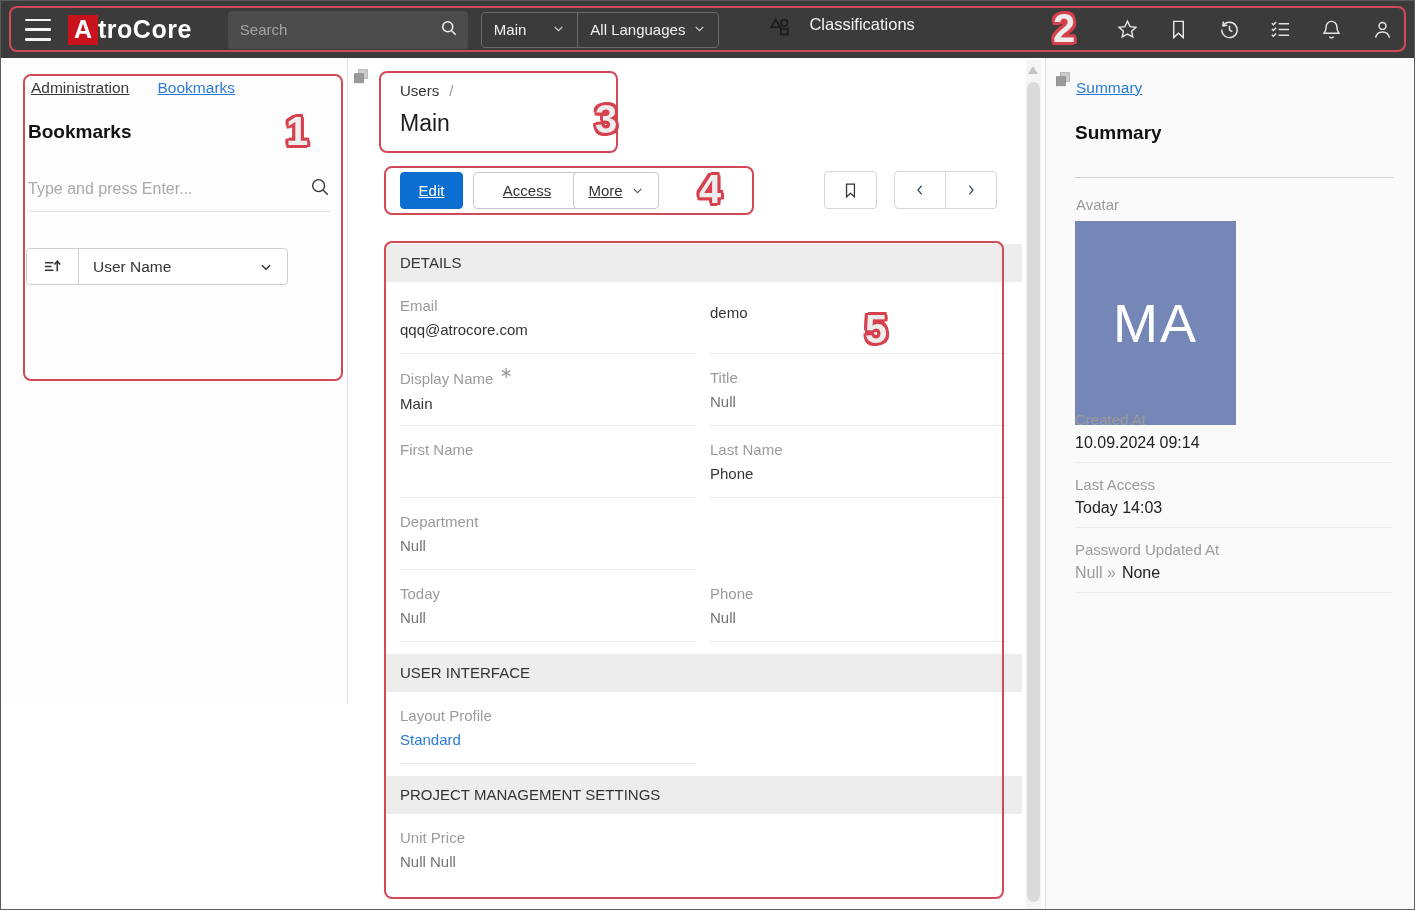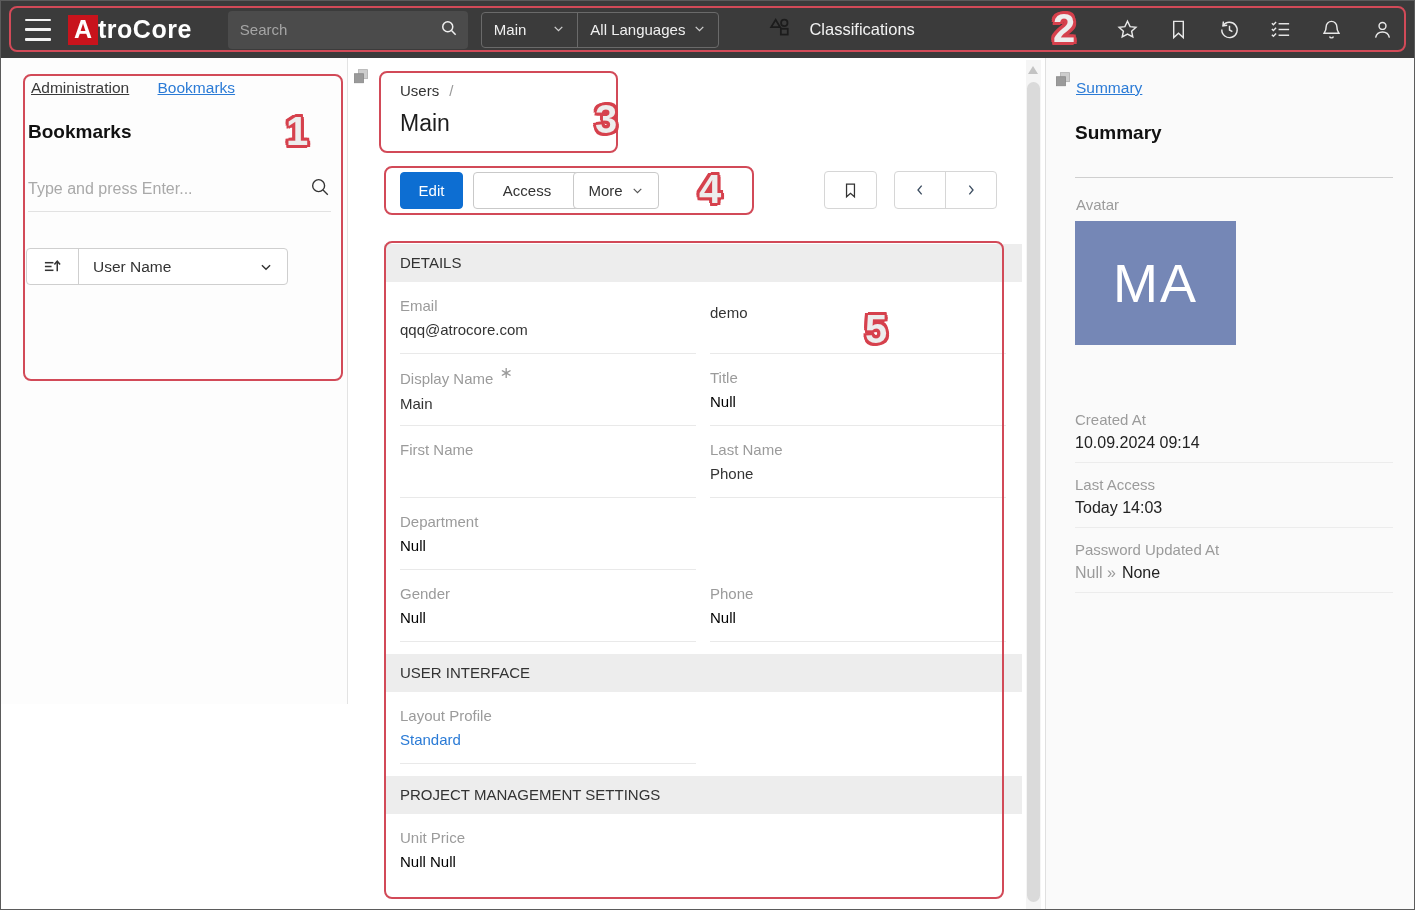--- a/index.html
+++ b/index.html
@@ -14,21 +14,21 @@
   .logo .logo-a { background:#c8131c; color:#fff; font-weight:bold; font-size:25px; width:30px; height:30px; display:flex; align-items:center; justify-content:center; }
   .logo .logo-rest { color:#fff; font-weight:bold; font-size:25px; letter-spacing:0.5px; }
   .nav-search { margin-left:36px; width:240px; height:38px; background:#4b4b4b; border-radius:4px; display:flex; align-items:center; padding:0 12px; }
   .nav-search input { flex:1; background:transparent; border:none; outline:none; color:#e8e8e8; font-size:15px; font-family:"Liberation Sans",sans-serif; }
   .nav-search input::placeholder { color:#a5a5a5; }
   .scope-group { margin-left:13px; height:36px; border:1px solid #6a6a6a; border-radius:4px; display:flex; align-items:stretch; }
   .scope-item { display:flex; align-items:center; color:#f0f0f0; font-size:15px; padding:0 12px; cursor:pointer; }
   .scope-item .chev { margin-left:26px; }
   .scope-item + .scope-item { border-left:1px solid #6a6a6a; }
   .scope-item.lang .chev { margin-left:8px; }
-  .entity-head { margin-left:48px; display:flex; align-items:center; }
+  .entity-head { margin-left:48px; display:flex; align-items:flex-start; }
   .entity-head .shape-ic { margin-right:17px; }
   .entity-label { color:#f2f2f2; font-size:16.5px; }
   .nav-right { position:absolute; right:22px; top:0; height:57px; display:flex; align-items:center; gap:27px; }
   .nav-icon { width:24px; height:24px; display:flex; align-items:center; justify-content:center; cursor:pointer; }
   .nav-icon svg { width:23px; height:23px; }
 
   
   .left-col { position:absolute; top:57px; left:0; width:347px; height:646px; background:#fdfdfd; border-right:1px solid #e3e3e3; }
   .main-col { position:absolute; top:57px; left:347px; width:697px; height:853px; background:#fff; }
   .right-col { position:absolute; top:57px; left:1044px; width:371px; height:853px; background:#fafafa; border-left:1px solid #e0e0e0; }
@@ -46,54 +46,54 @@
   .lp-select { width:208px; display:flex; align-items:center; padding:0 14px; font-size:15.5px; color:#333; cursor:pointer; }
   .lp-select .sel-label { flex:1; }
 
   .panel-toggle { position:absolute; cursor:pointer; }
   .panel-toggle svg { width:18px; height:18px; }
 
   
   .mc-crumb { position:absolute; top:24px; left:52px; font-size:15px; color:#333; }
   .mc-crumb .sep { color:#999; margin-left:6px; }
   .mc-title { position:absolute; top:52px; left:52px; font-size:23px; color:#1d1d1d; }
-  .btn { display:flex; align-items:center; justify-content:center; font-size:15px; border-radius:4px; cursor:pointer; font-family:"Liberation Sans",sans-serif; }
+  .btn { display:flex; align-items:center; justify-content:center; font-size:15px; border-radius:4px; cursor:pointer; font-family:"Liberation Sans",sans-serif;text-decoration:underline; }
   .btn-primary { position:absolute; top:114px; left:52px; width:63px; height:37px; background:#0d6ed2; color:#fff; border:1px solid #0d6ed2; }
   .btn-plain { background:#fff; border:1px solid #c9c9c9; color:#333; }
   .btn-access { position:absolute; top:114px; left:125px; width:108px; height:37px; }
   .btn-more { position:absolute; top:114px; left:225px; width:86px; height:37px; gap:8px; }
   .btn-bookmark { position:absolute; top:113px; left:476px; width:53px; height:38px; border:1px solid #d6d6d6; }
   .nav-pair { position:absolute; top:113px; left:546px; width:103px; height:38px; border:1px solid #d6d6d6; border-radius:4px; display:flex; background:#fff; }
   .nav-pair .half { flex:1; display:flex; align-items:center; justify-content:center; cursor:pointer; }
   .nav-pair .half + .half { border-left:1px solid #d6d6d6; }
 
   .sections { position:absolute; top:186px; left:36px; width:638px; }
   .section { margin-bottom:12px; }
   .section-header { height:38px; line-height:38px; background:#ededed; color:#333; font-size:15px; padding-left:16px; }
   .fgrid { display:grid; grid-template-columns:1fr 1fr; column-gap:14px; padding:0 16px; }
   .cell { min-height:72px; border-bottom:1px solid #e9e9e9; padding-top:15px; }
   .cell.empty, .cell.no-divider { border-bottom:none; }
   .flabel { font-size:15px; color:#9b9b9b; }
   .flabel .lbl.dotted { border-bottom:1px dotted #b5b5b5; padding-bottom:1px; }
   .flabel .req { color:#9b9b9b; font-size:16px; position:relative; top:-6px; margin-left:6px; }
   .fvalue { margin-top:7px; font-size:15px; color:#333; min-height:20px; }
-  .fvalue.muted { color:#000000; }
+  .fvalue.muted { color:#737373; }
   .fvalue.link { color:#2b7bd6; cursor:pointer; }
 
   
   .scrollbar { position:absolute; top:2px; right:4px; width:15px; height:849px; background:#f5f5f5; }
   .sb-arrow { position:absolute; top:6px; left:2px; width:0; height:0; border-left:5.5px solid transparent; border-right:5.5px solid transparent; border-bottom:8px solid #c3c3c3; }
   .sb-thumb { position:absolute; top:22px; left:1px; width:13px; height:820px; background:#dadada; border-radius:7px; }
 
   
   .rp-link { position:absolute; top:21px; left:30px; font-size:15.5px; color:#2b7bd6; text-decoration:underline; cursor:pointer; }
   .rp-title { position:absolute; top:64px; left:29px; font-size:19px; font-weight:bold; color:#111; }
   .rp-divider { position:absolute; top:119px; left:29px; width:318px; border-top:1px solid #cfcfcf; }
   .rp-avlabel { position:absolute; top:138px; left:30px; font-size:15px; color:#9b9b9b; }
-  .rp-avatar { position:absolute; top:163px; left:29px; width:161px; height:124px; display:flex; align-items:center; justify-content:center; color:#fff; font-size:54px; letter-spacing:2px; }
+  .rp-avatar { position:absolute; top:163px; left:29px; width:161px; height:204px; display:flex; align-items:center; justify-content:center; color:#fff; font-size:54px; letter-spacing:2px; }
   .rp-fields { position:absolute; top:340px; left:29px; width:318px; }
   .rp-field { padding-top:13px; padding-bottom:10px; border-bottom:1px solid #ececec; }
   .rp-field .flabel { font-size:15px; }
   .rp-field .rvalue { margin-top:6px; font-size:16px; color:#222; }
   .rp-field .rvalue .pre { color:#9b9b9b; margin-right:6px; }
 
   
   .annot-layer { position:absolute; inset:0; pointer-events:none; z-index:50; }
   .annot-box { position:absolute; border:2px solid #d24a58; border-radius:8px; }
   .annot-num { position:absolute; font-size:40px; font-weight:bold; color:#ededed; line-height:1;
@@ -295,21 +295,21 @@
             <div class="cell">
               <div class="flabel"><span class="lbl">Last Name</span></div>
               <div class="fvalue">Phone</div>
             </div>
             <div class="cell">
               <div class="flabel"><span class="lbl">Department</span></div>
               <div class="fvalue muted">Null</div>
             </div>
             <div class="cell empty"></div>
             <div class="cell">
-              <div class="flabel"><span class="lbl">Gender</span></div>
+              <div class="flabel"><span class="lbl">Today</span></div>
               <div class="fvalue muted">Null</div>
             </div>
             <div class="cell">
               <div class="flabel"><span class="lbl">Phone</span></div>
               <div class="fvalue muted">Null</div>
             </div>
           </div>
         </div>
         <div class="section">
           <div class="section-header">USER INTERFACE</div>

